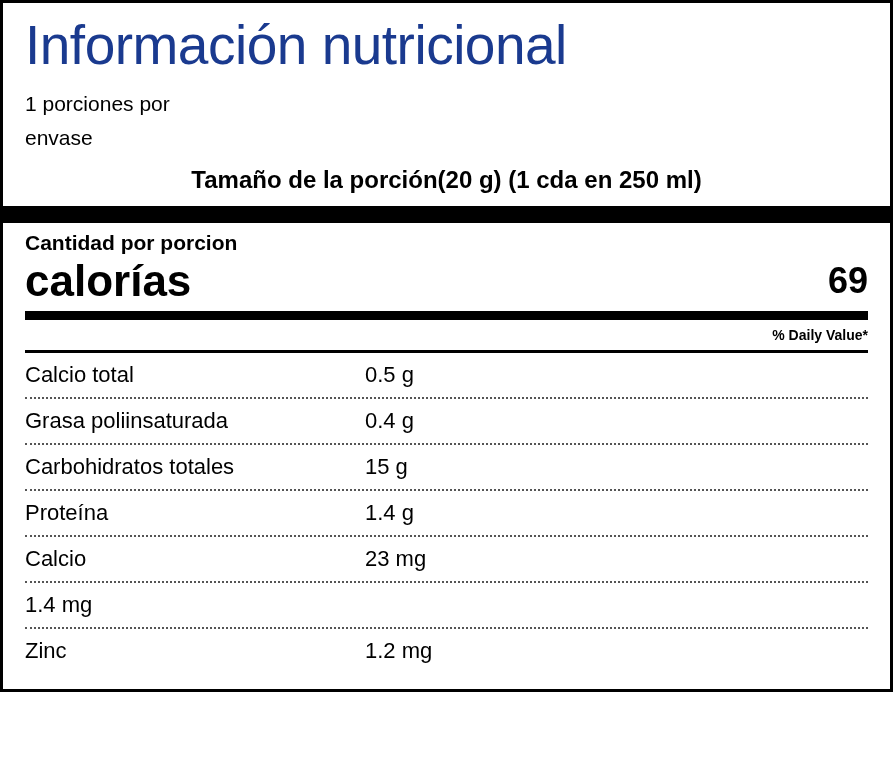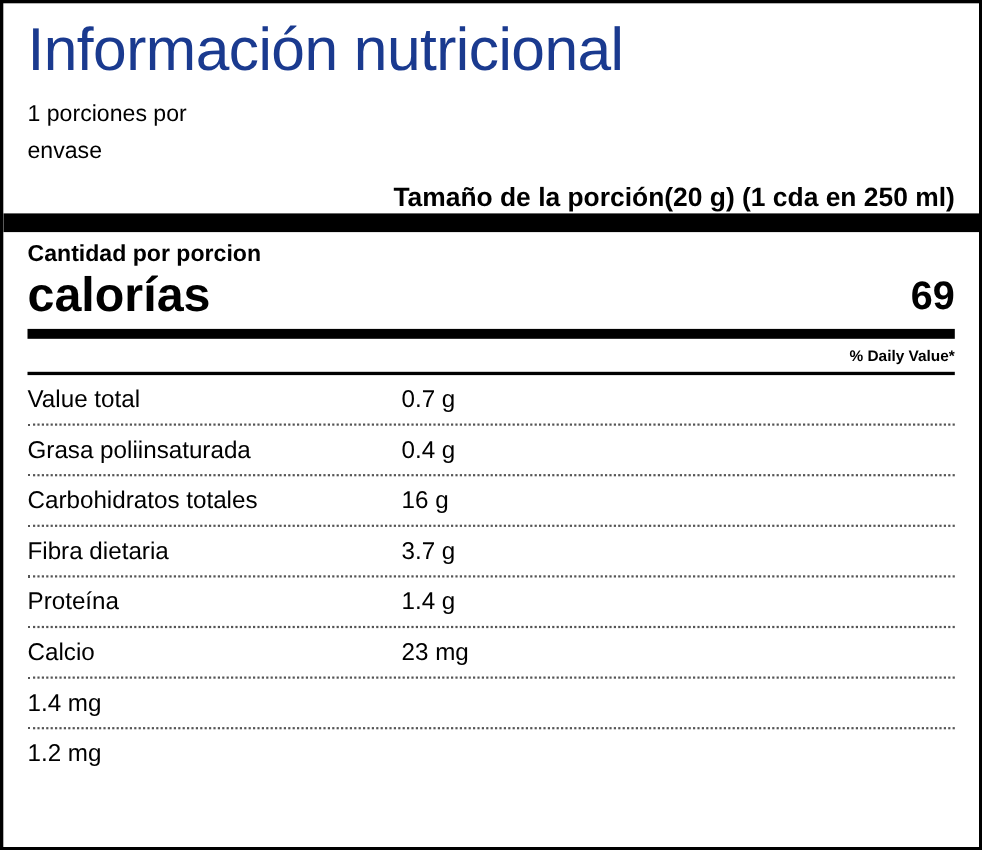--- a/index.html
+++ b/index.html
@@ -7,21 +7,21 @@
     padding: 0;
     background: #ffffff;
   }
   body {
     font-family: "Liberation Sans", sans-serif;
     -webkit-font-smoothing: antialiased;
   }
   .label {
     position: relative;
     width: 893px;
-    height: 773px;
+    height: 692px;
     box-sizing: border-box;
     background: #ffffff;
     border: 3px solid #000000;
     overflow: hidden;
   }
   .inner {
     padding: 0 22px;
   }
   .title {
     font-size: 55px;
@@ -36,26 +36,26 @@
     font-size: 21px;
     color: #000000;
     line-height: 1.45;
     margin-top: 12px;
   }
   .servings div {
     padding: 2px 0;
   }
   .serving-size-row {
     display: flex;
-    justify-content: flex-end;
+    justify-content: center;
     align-items: baseline;
     font-size: 24px;
     font-weight: bold;
     margin-top: 10px;
-    margin-bottom: 0;
+    margin-bottom: 12px;
   }
   .rule-thick {
     height: 17px;
     background: #000000;
     margin: 0 0 0 0;
   }
   .amount-per {
     font-size: 21px;
     font-weight: bold;
     margin-top: 8px;
@@ -142,44 +142,41 @@
   <div class="inner">
     <div class="rule-med"></div>
   </div>
 
   <div class="inner">
     <div class="dv-row">% Daily Value*</div>
     <div class="rule-thin"></div>
 
     <div>
       <div class="nutrient">
-        <span class="n-name">Value total</span>
-        <span class="n-amount">0.7 g</span>
+        <span class="n-name">Calcio total</span>
+        <span class="n-amount">0.5 g</span>
       </div>
       <div class="nutrient">
         <span class="n-name">Grasa poliinsaturada</span>
         <span class="n-amount">0.4 g</span>
       </div>
       <div class="nutrient">
         <span class="n-name">Carbohidratos totales</span>
-        <span class="n-amount">16 g</span>
-      </div>
-      <div class="nutrient">
-        <span class="n-name">Fibra dietaria</span>
-        <span class="n-amount">3.7 g</span>
+        <span class="n-amount">15 g</span>
       </div>
       <div class="nutrient">
         <span class="n-name">Proteína</span>
         <span class="n-amount">1.4 g</span>
       </div>
       <div class="nutrient">
         <span class="n-name">Calcio</span>
         <span class="n-amount">23 mg</span>
       </div>
       <div class="nutrient">
         <span class="n-amount">1.4 mg</span>
       </div>
       <div class="nutrient">
+        <span class="n-name">Zinc</span>
         <span class="n-amount">1.2 mg</span>
       </div>
     </div>
   </div>
 </div>
 
 </body></html>

